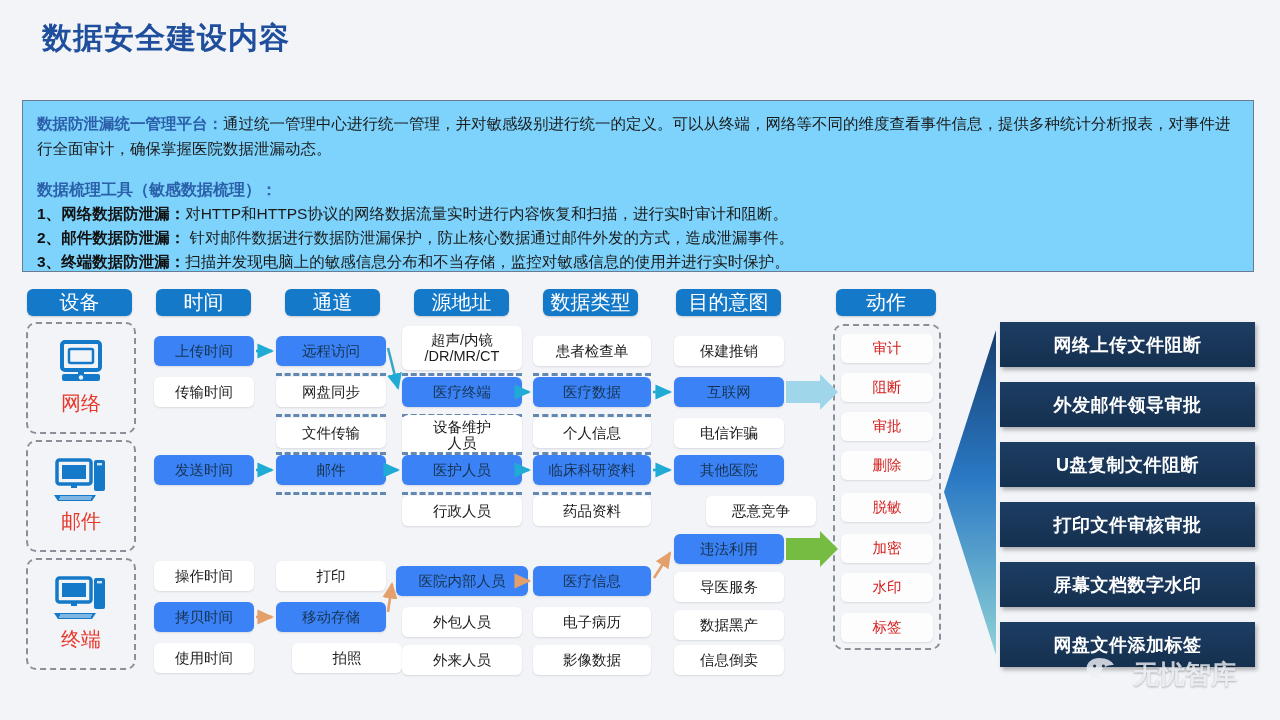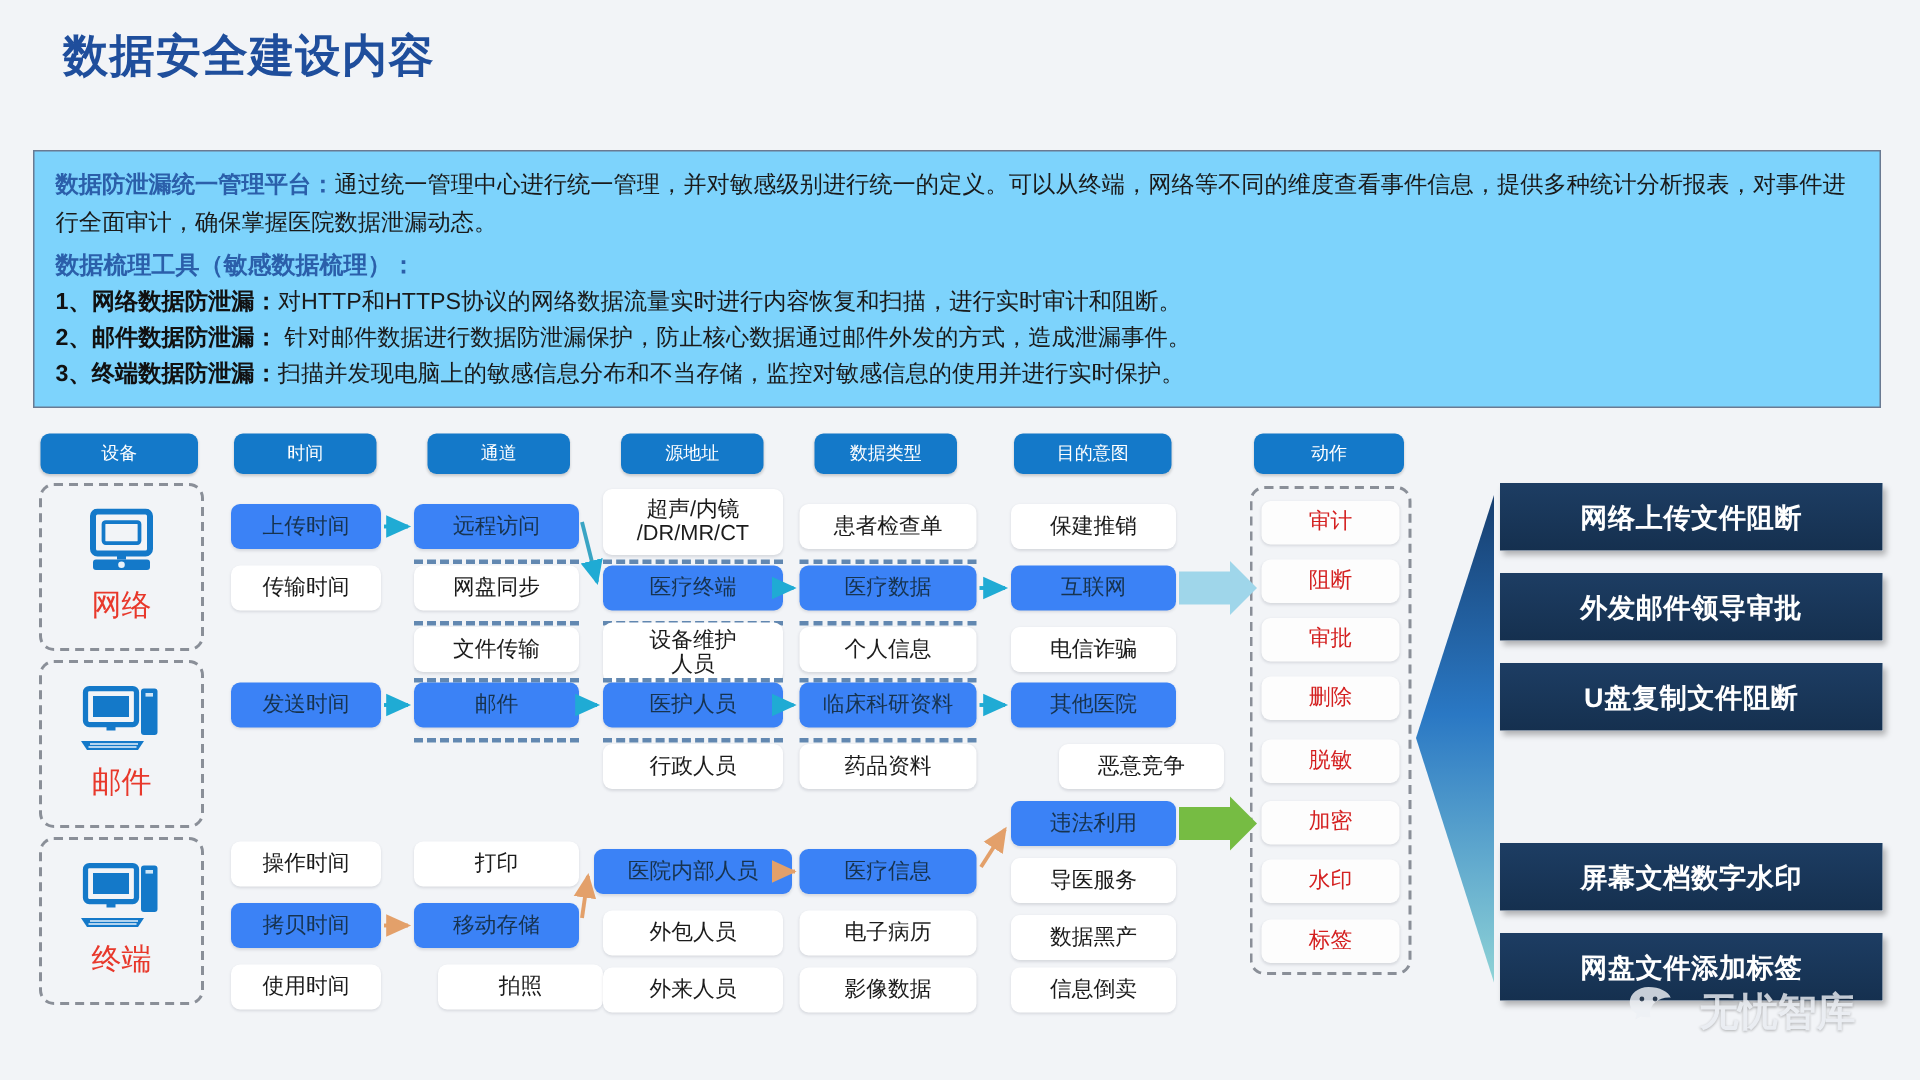--- a/index.html
+++ b/index.html
@@ -22,27 +22,27 @@
   #desc-box{
     position:absolute;left:22px;top:100px;width:1232px;height:172px;
     border:1.5px solid #6a7a92;background:#7dd3fc;box-sizing:border-box;
     padding:10px 12px 8px 14px;
   }
   .para{font-size:15.5px;line-height:25px;color:#1a1a1a;}
   .p-head{color:#2b5faa;font-weight:bold;}
   .p-head2{color:#2b5faa;font-weight:bold;font-size:16px;}
   .num{font-weight:bold;color:#111;}
   .b{font-weight:bold;color:#111;}
-  #desc-block-2{margin-top:4px;}
+  #desc-block-2{margin-top:16px;}
   #desc-list .para{line-height:24px;}
 
   
   .hdr{
     position:absolute;height:27px;border-radius:6px;background:#1479c9;
-    color:#fff;font-size:12px;font-weight:normal;
+    color:#fff;font-size:20px;font-weight:normal;
     display:flex;align-items:center;justify-content:center;
     box-shadow:0 1px 2px rgba(0,0,0,.18);
   }
 
   
   .devgrp{
     position:absolute;left:26px;width:110px;
     border:2px dashed #8a8f98;border-radius:10px;
     background:transparent;box-sizing:border-box;
   }
@@ -302,20 +302,21 @@
     <path d="M786 381 L820 381 L820 374 L838 392 L820 410 L820 403 L786 403 Z" fill="#9fd6ea" stroke="none"></path>
 
     <path d="M786 538 L820 538 L820 531 L838 549 L820 567 L820 560 L786 560 Z" fill="#76bc43" stroke="none"></path>
 
     <path d="M996 330 L996 655 L944 492 Z" fill="url(#wedge)"></path>
   </svg>
 
   <div class="rpanel" style="top:322px;">网络上传文件阻断</div>
   <div class="rpanel" style="top:382px;">外发邮件领导审批</div>
   <div class="rpanel" style="top:442px;">U盘复制文件阻断</div>
+  <div class="rpanel" style="top:502px;">打印文件审核审批</div>
   <div class="rpanel" style="top:562px;">屏幕文档数字水印</div>
   <div class="rpanel" style="top:622px;">网盘文件添加标签</div>
 
   <div id="watermark">
     <span>
       <svg width="40" height="34" viewBox="0 0 40 34">
         <path d="M14 3C7 3 1.5 7.6 1.5 13.2c0 3.2 1.8 6 4.7 7.9l-1.2 3.7 4.3-2.2c1.5.4 3.1.7 4.7.7
                  .5 0 1 0 1.5-.1-.3-.9-.5-1.9-.5-2.9 0-5.7 5.6-10.3 12.5-10.3.4 0 .9 0 1.3.1C27.5 6.2 21.4 3 14 3z" fill="#eef1f5"></path>
         <circle cx="9.6" cy="11" r="1.6" fill="#2b3a4d"></circle>
         <circle cx="18.4" cy="11" r="1.6" fill="#2b3a4d"></circle>

